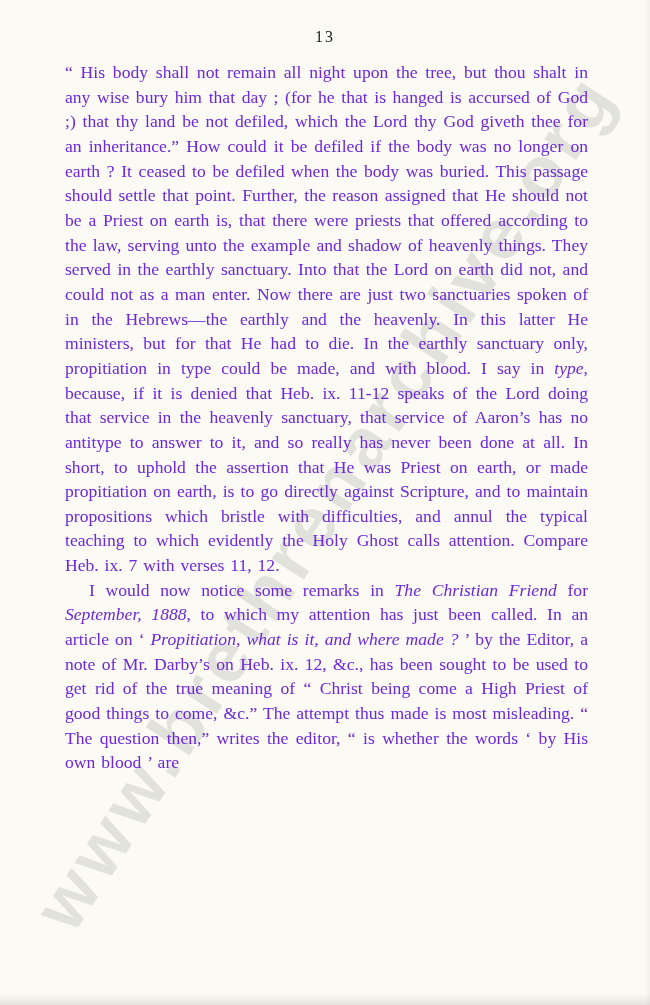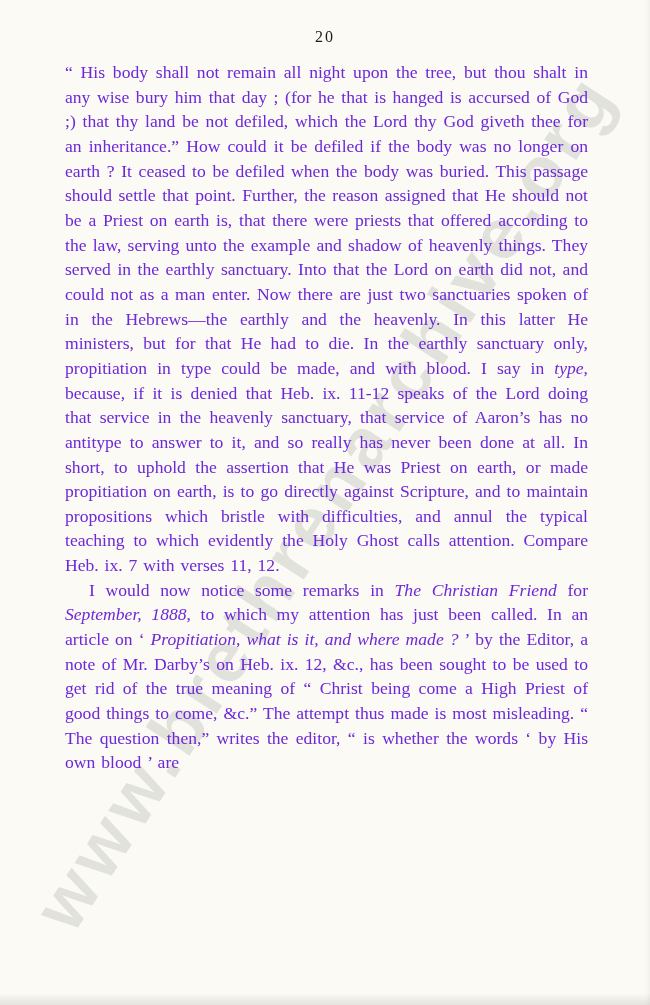--- a/index.html
+++ b/index.html
@@ -76,21 +76,21 @@
     background: linear-gradient(to right, rgba(0,0,0,0), rgba(120,120,120,0.07));
   }
 </style>
 </head>
 <body>
 
 <div class="page">
 
   <div class="watermark">www.brethrenarchive.org</div>
 
-  <div class="page-number">20</div>
+  <div class="page-number">13</div>
 
   <div class="text-block">
       <p class="para"><span>“ His body shall not remain all night upon the tree, but thou shalt in any wise bury him that day ; (for he that is hanged is accursed of God ;) that thy land be not defiled, which the Lord thy God giveth thee for an inheritance.”  How could it be defiled if the body was no longer on earth ?  It ceased to be defiled when the body was buried.  This passage should settle that point.  Further, the reason assigned that He should not be a Priest on earth is, that there were priests that offered according to the law, serving unto the example and shadow of heavenly things.  They served in the earthly sanctuary.  Into that the Lord on earth did not, and could not as a man enter.  Now there are just two sanctuaries spoken of in the Hebrews—the earthly and the heavenly.  In this latter He ministers, but for that He had to die.  In the earthly sanctuary only, propitiation in type could be made, and with blood.  I say in </span><i>type</i><span>, because, if it is denied that Heb. ix. 11-12 speaks of the Lord doing that service in the heavenly sanctuary, that service of Aaron’s has no antitype to answer to it, and so really has never been done at all.  In short, to uphold the assertion that He was Priest on earth, or made propitia­tion on earth, is to go directly against Scripture, and to maintain propositions which bristle with difficulties, and annul the typical teaching to which evidently the Holy Ghost calls attention.  Compare Heb. ix. 7 with verses 11, 12.</span></p>
       <p class="para indent"><span>I would now notice some remarks in </span><i>The Christian Friend</i><span> for </span><i>September, 1888</i><span>, to which my attention has just been called.  In an article on ‘ </span><i>Propitiation, what is it, and where made ?</i><span> ’ by the Editor, a note of Mr. Darby’s on Heb. ix. 12, &amp;c., has been sought to be used to get rid of the true meaning of “ Christ being come a High Priest of good things to come, &amp;c.”  The attempt thus made is most misleading.  “ The question then,” writes the editor, “ is whether the words ‘ by His own blood ’ are</span></p>
     </div>
 
   <div class="right-edge"></div>
   <div class="bottom-edge"></div>
 
 </div>

